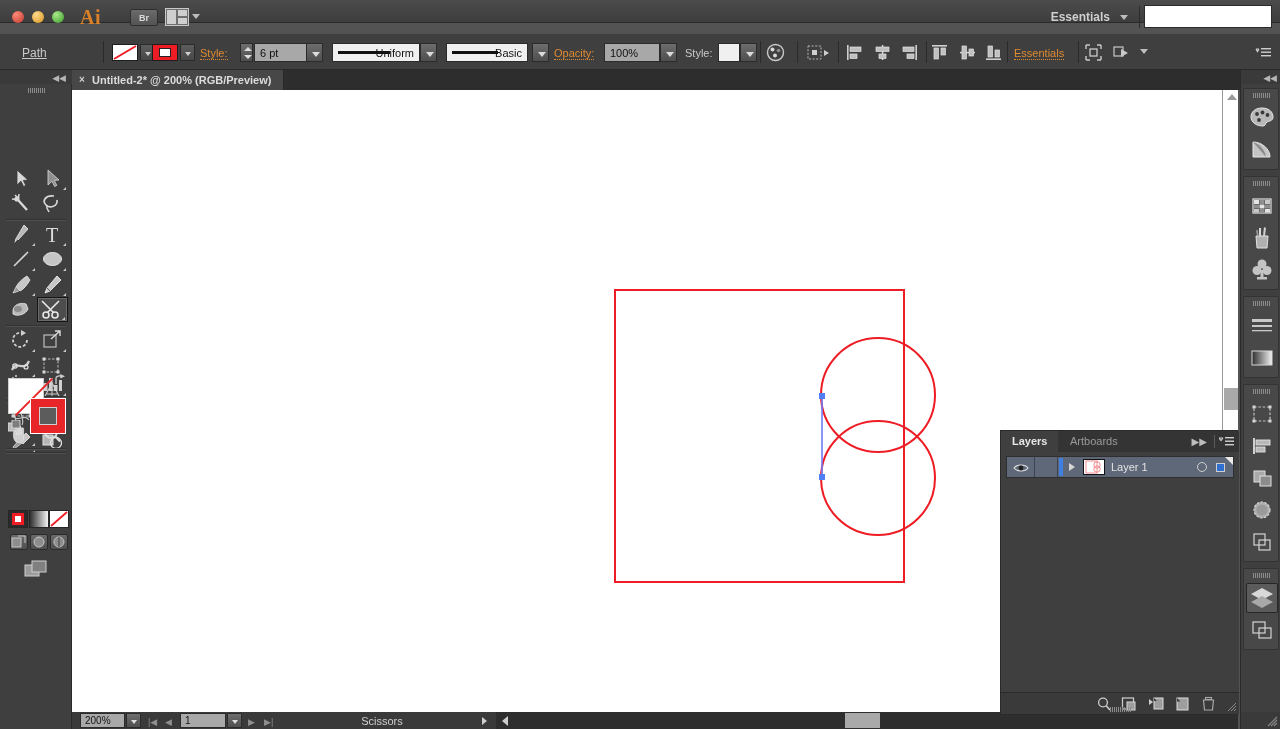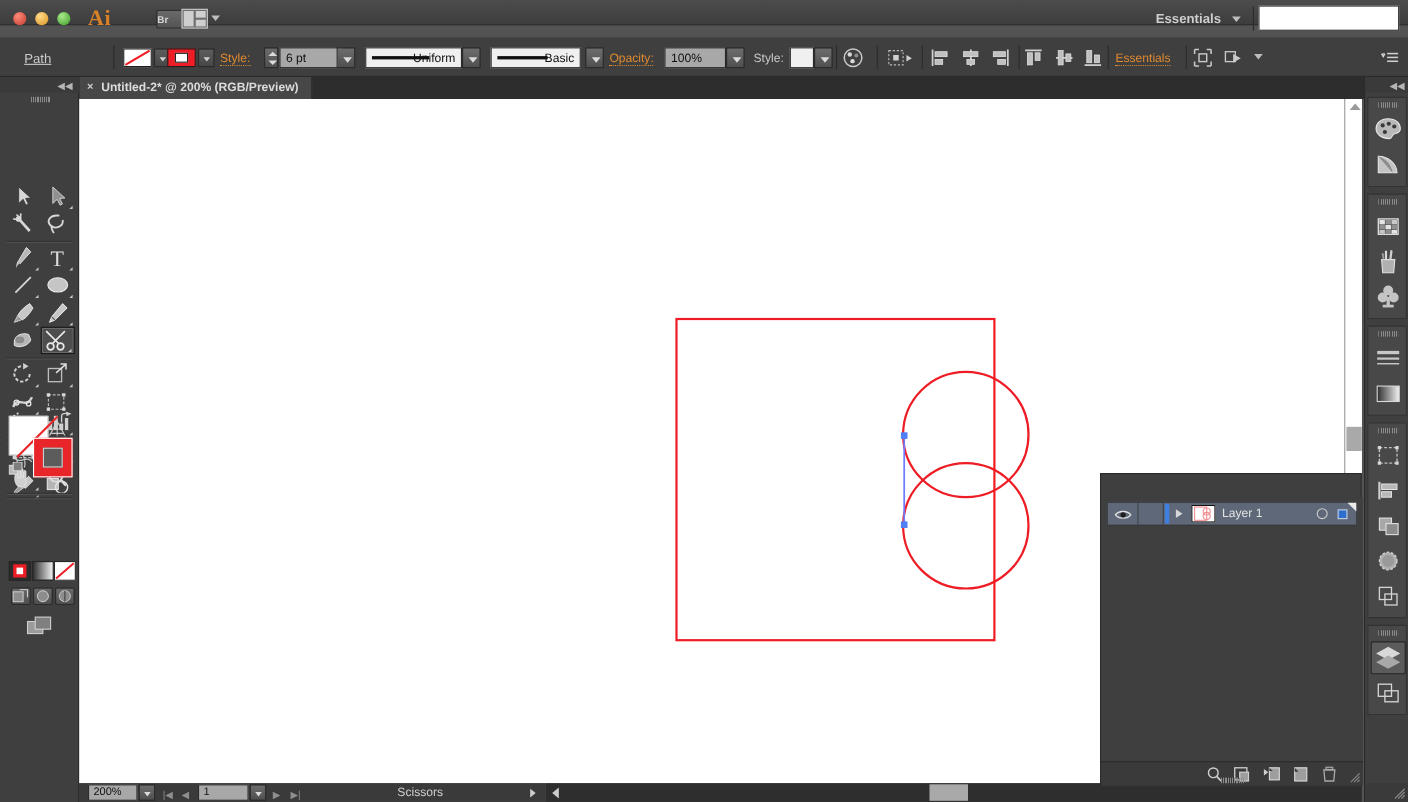--- a/index.html
+++ b/index.html
@@ -8,23 +8,23 @@
 
   
   #titlebar { position:absolute; left:0; top:0; width:1280px; height:23px;
     background:linear-gradient(#4c4c4c,#3d3d3d); border-bottom:1px solid #2a2a2a; }
   .tl { position:absolute; top:11px; width:12px; height:12px; border-radius:50%; }
   .tl.red { left:12px; background:radial-gradient(circle at 35% 30%,#ff8a7a,#c0392b); }
   .tl.yel { left:32px; background:radial-gradient(circle at 35% 30%,#ffd98a,#d9941e); }
   .tl.grn { left:52px; background:radial-gradient(circle at 35% 30%,#a8e98a,#3c9c28); }
   #ai-logo { position:absolute; left:80px; top:6px; font-size:20px; font-weight:bold;
     color:#d98029; font-family:"Liberation Serif", serif; letter-spacing:.5px; }
-  #br-btn { position:absolute; left:142px; top:9px; width:28px; height:17px;
+  #br-btn { position:absolute; left:130px; top:9px; width:28px; height:17px;
     background:linear-gradient(#6a6a6a,#545454); border:1px solid #2e2e2e; border-radius:2px;
-    font-size:9px; color:#d8d8d8; line-height:16px; font-weight:bold; }
+    font-size:9px; color:#d8d8d8; text-align:center; line-height:16px; font-weight:bold; }
   #arrange-btn { position:absolute; left:165px; top:8px; width:24px; height:18px;
     border:1px solid #c9c9c9; background:#6f6f6f; }
   #arrange-btn i { position:absolute; display:block; background:#cfcfcf; }
   #arrange-caret { position:absolute; left:192px; top:14px; width:0;height:0;
     border-left:4px solid transparent;border-right:4px solid transparent;border-top:5px solid #bdbdbd; }
   #ws-label { position:absolute; right:170px; top:10px; font-size:12px; font-weight:bold;
     color:#cfcfcf;text-align:center; }
   #ws-caret { position:absolute; right:152px; top:15px; width:0;height:0;
     border-left:4px solid transparent;border-right:4px solid transparent;border-top:5px solid #bdbdbd; }
   #ws-sep { position:absolute; right:140px; top:6px; width:1px; height:22px; background:#2b2b2b; }
@@ -656,20 +656,34 @@
   <span class="navbtn" style="left:93px;">◀</span>
   <div id="page-combo">1</div>
   <div id="page-arrow"></div>
   <span class="navbtn" style="left:176px;">▶</span>
   <span class="navbtn" style="left:192px;">▶|</span>
   <div id="tool-status">Scissors</div>
   <div id="status-arrow"></div>
 </div>
 
 <div id="layerspanel">
+  <div id="lp-tabs">
+    <div class="lp-tab active" style="left:0;">Layers</div>
+    <div class="lp-tab idle" style="left:58px;">Artboards</div>
+    <div id="lp-dblarrow">▶▶</div>
+    <div id="lp-vsep"></div>
+    <div id="lp-menu">
+      <svg width="15" height="11" viewBox="0 0 15 11">
+          <path d="M0 2 h4 M0 2 l2 2.5 L4 2" stroke="#cfcfcf" stroke-width="1.1" fill="none"></path>
+          <rect x="6" y="1" width="9" height="1.4" fill="#cfcfcf"></rect>
+          <rect x="6" y="4.5" width="9" height="1.4" fill="#cfcfcf"></rect>
+          <rect x="6" y="8" width="9" height="1.4" fill="#cfcfcf"></rect>
+        </svg>
+    </div>
+  </div>
 
   <div id="lp-body">
     <div id="layer-row">
       <div id="lr-eye">
         <svg width="16" height="14" viewBox="0 0 16 14">
             <path d="M1 7 C4 3 12 3 15 7 C12 11 4 11 1 7 Z" fill="none" stroke="#e0e0e0" stroke-width="1.2"></path>
             <circle cx="8" cy="7" r="2.4" fill="#1e1e1e"></circle>
           </svg>
       </div>
       <div id="lr-c1"></div>

